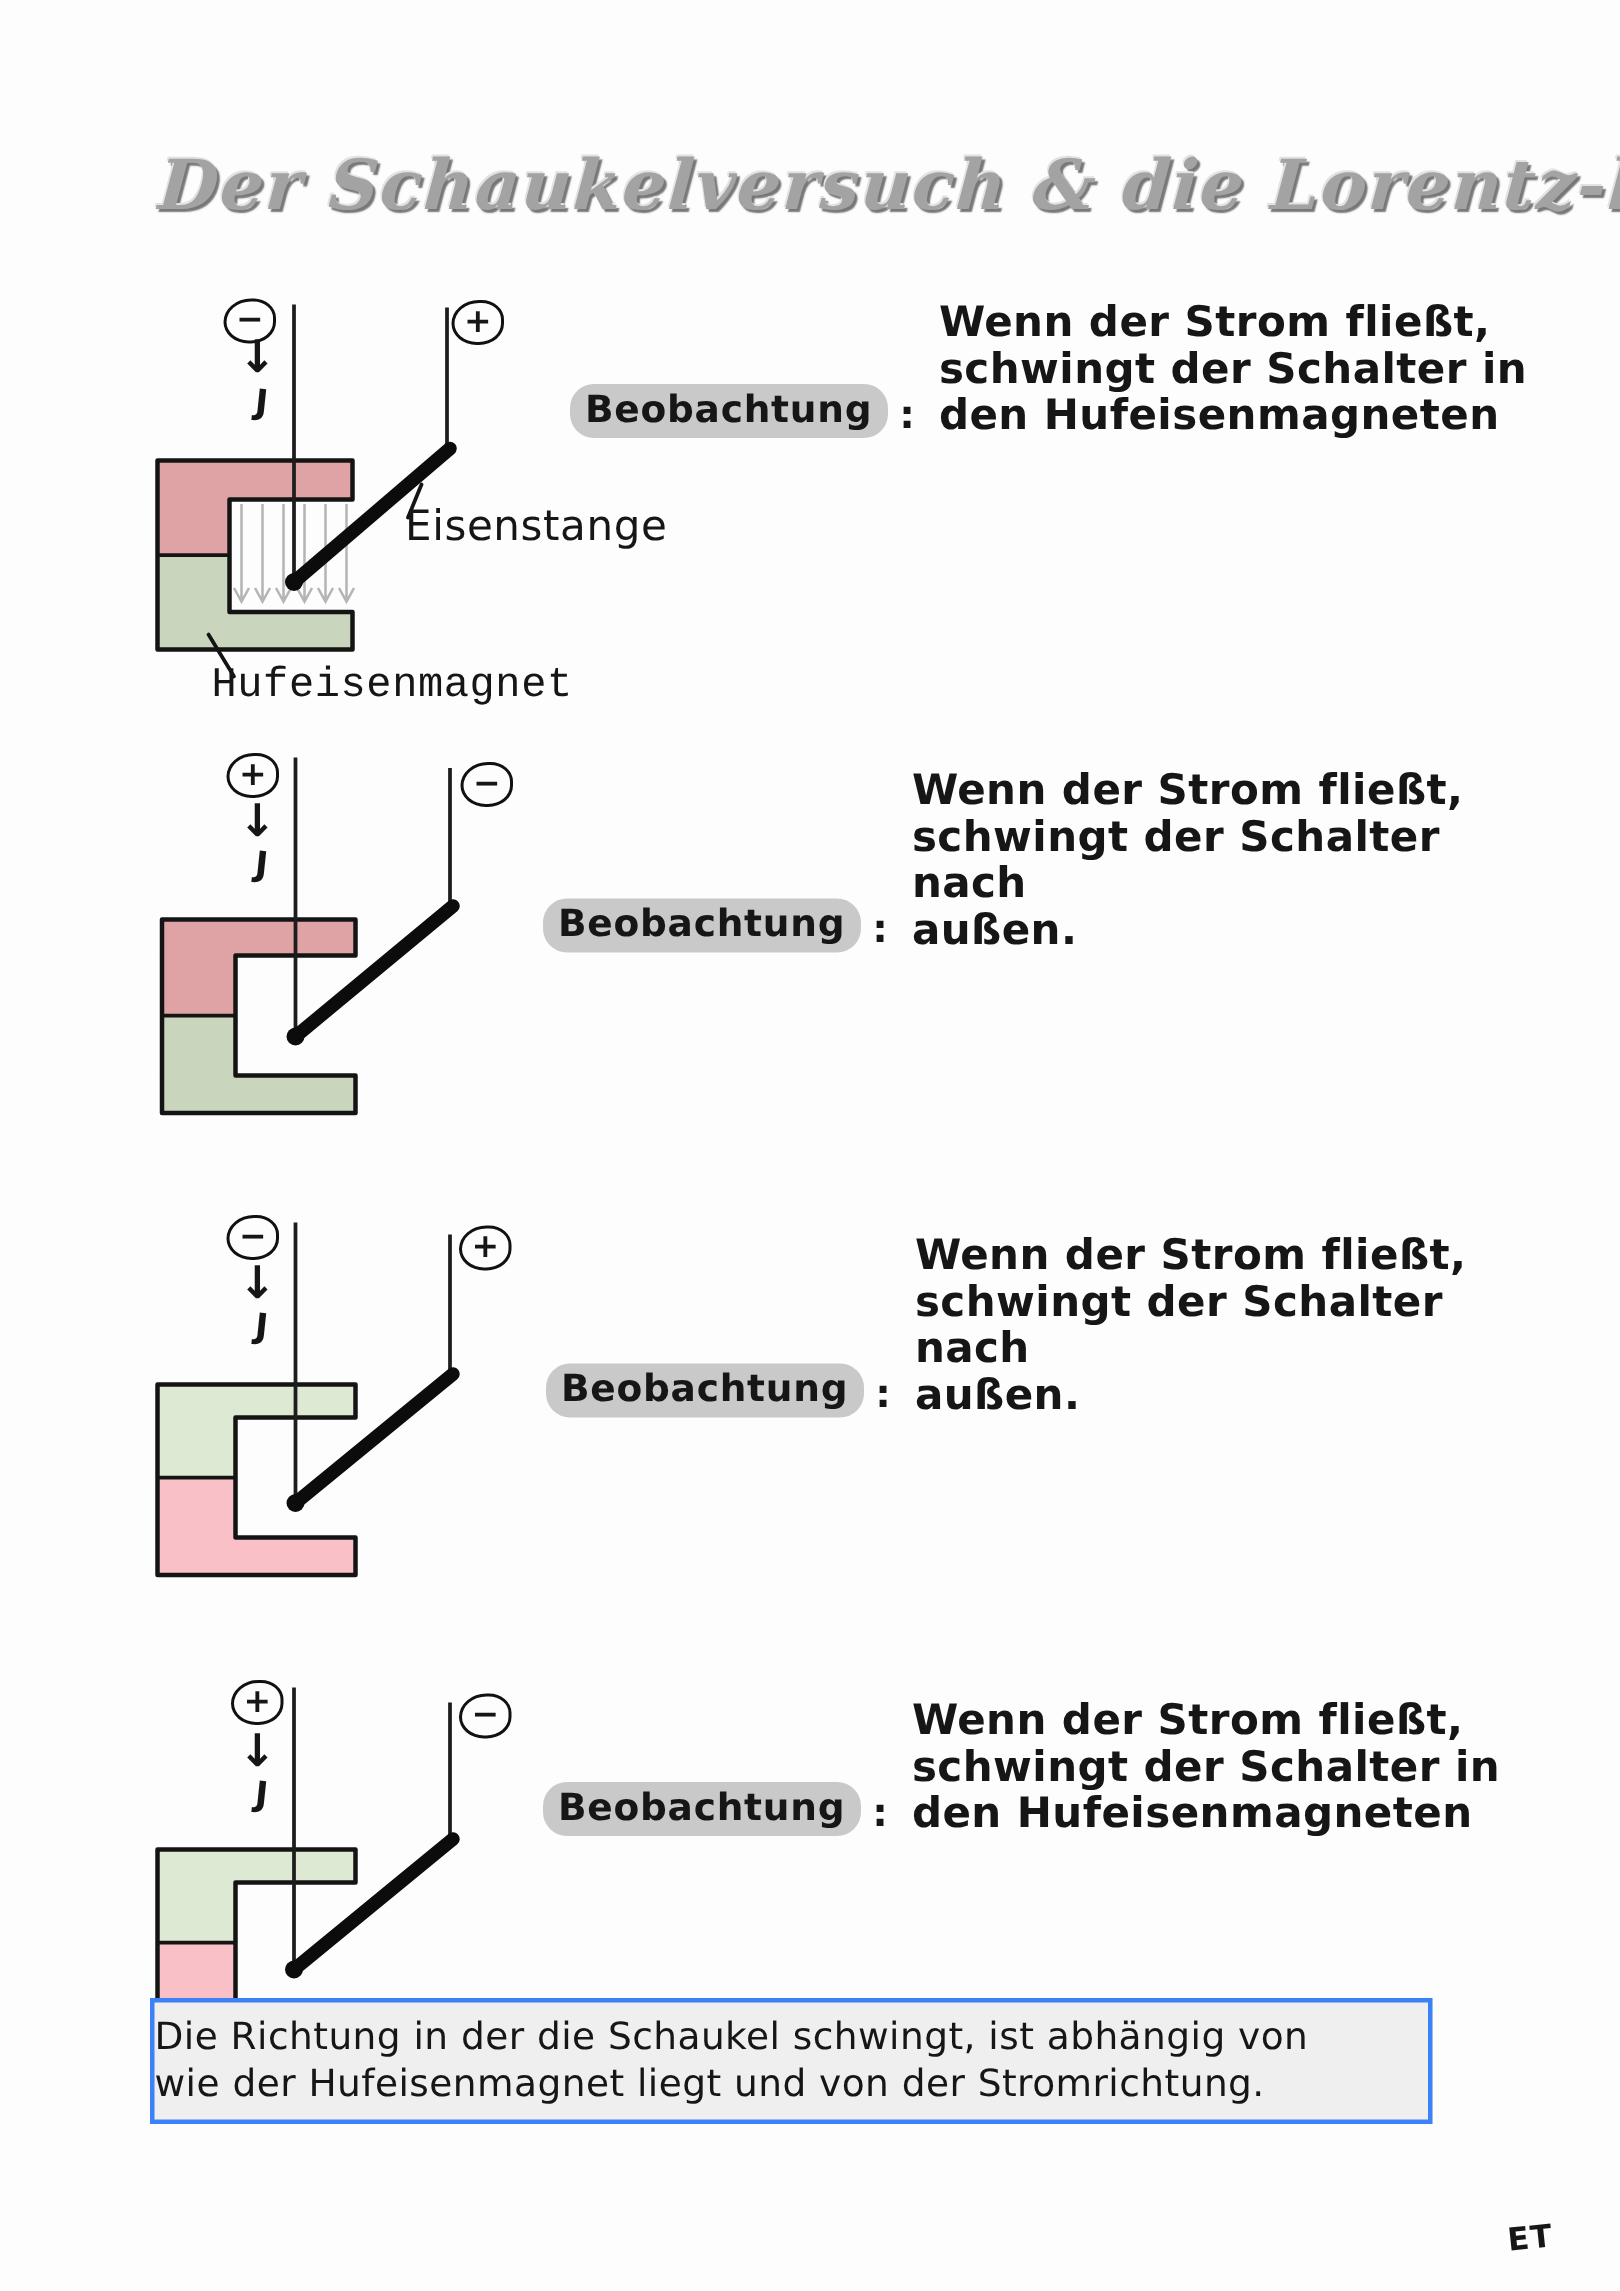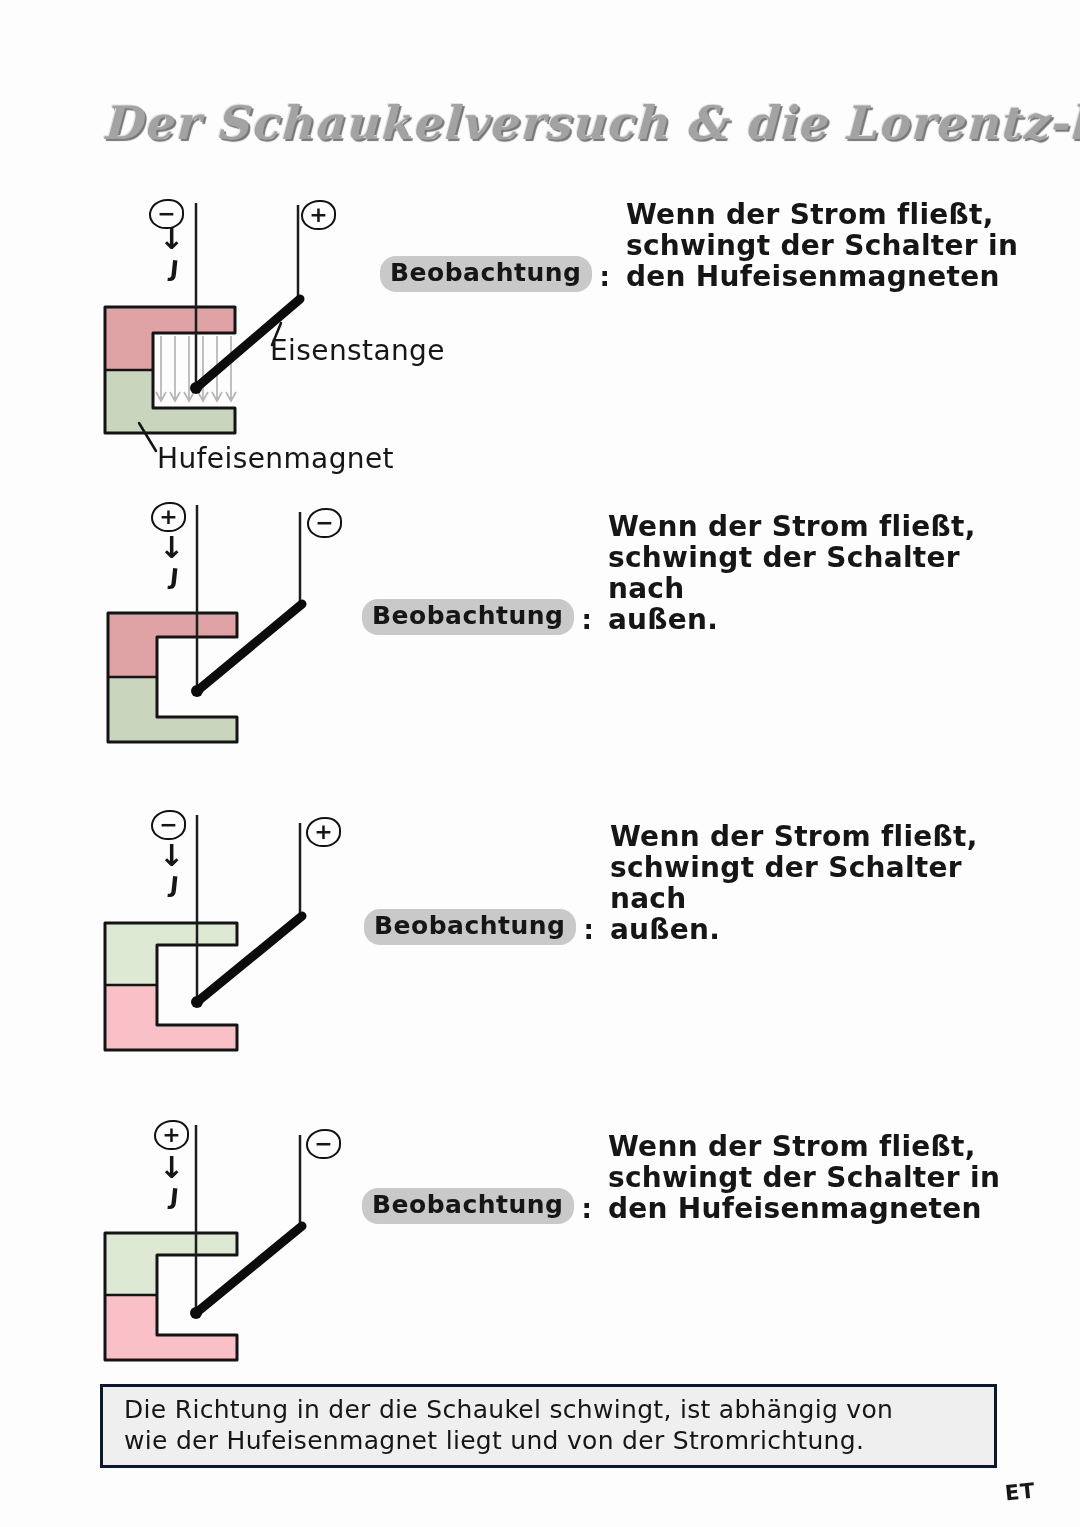--- a/index.html
+++ b/index.html
@@ -38,23 +38,23 @@
     background:#c9c9c9; border-radius:16px; padding:2px 10px 5px;
     font-size:25px; font-weight:600; letter-spacing:0.5px;
   }
   .obs-colon { font-size:26px; font-weight:700; margin-left:8px; margin-top:2px; }
   .obs-text {
     margin-left:16px; margin-top:1px; font-size:28px; line-height:31px;
     white-space:pre-line; letter-spacing:0.3px; width:430px;font-weight:bold;
   }
   
   #conclusion {
-    position:absolute; left:100px; top:1384px; width:849px;
-    border:3px solid #0f172a; background:#efeff0;
-    padding:7px 21px 9px; font-size:25px; line-height:31px;
+    position:absolute; left:100px; top:1332px; width:849px;
+    border:3px solid #3b82f6; background:#efeff0;
+    padding:7px 0 9px; font-size:25px; line-height:31px;
     white-space:pre-line; letter-spacing:0.3px;
   }
   
   #signature {
     position:absolute; left:1005px; top:1480px; font-size:21px; font-weight:600;
     transform:rotate(-6deg); letter-spacing:1px;
   }
 </style>
 </head>
 <body>
@@ -82,21 +82,21 @@
       <line class="rod" x1="215" y1="104" x2="111" y2="193"></line>
       <circle cx="111" cy="193" r="6" fill="#0c0c0c"></circle>
       <line class="pointer" x1="196" y1="128" x2="187" y2="150"></line>
       <line class="pointer" x1="54" y1="228" x2="71" y2="256"></line>
     </svg>
     <div class="terminal" style="left:64px; top:4px;">−</div>
     <div class="terminal" style="left:216px; top:5px;">+</div>
     <span class="cur-arrow" style="left:74px; top:26px;">↓</span>
     <span class="cur-symbol" style="left:85px; top:61px;">J</span>
     <span class="dlabel" style="left:185px; top:139px;">Eisenstange</span>
-    <span class="dlabel" style="left:72px; top:247px;">Hufeisenmagnet</span>
+    <span class="dlabel" style="left:56px; top:247px;font-family:Liberation Mono, monospace;">Hufeisenmagnet</span>
   </div>
 
   <div class="diagram" style="left:85px; top:500px; height:250px;">
     <svg width="330" height="250" viewBox="0 0 330 250">
       <polygon points="23,113 152,113 152,137 72,137 72,177 23,177" fill="#dfa3a6"></polygon>
       <polygon points="23,177 72,177 72,217 152,217 152,242 23,242" fill="#c9d5bc"></polygon>
       <path class="outline" d="M23,113 H152 V137 H72 V217 H152 V242 H23 Z"></path>
       <line class="divider" x1="24" y1="177" x2="72" y2="177"></line>
       <line class="wire" x1="112" y1="5" x2="112" y2="190"></line>
       <line class="wire" x1="215" y1="12" x2="215" y2="106"></line>

